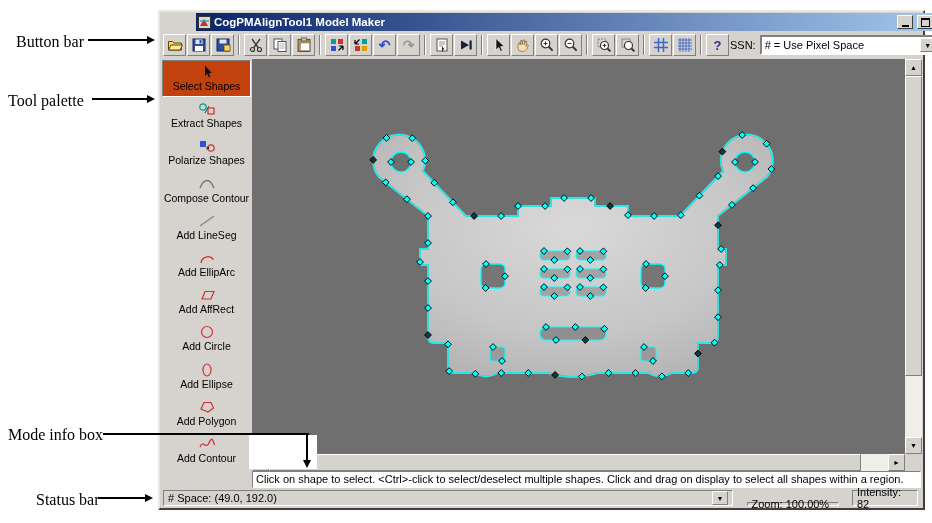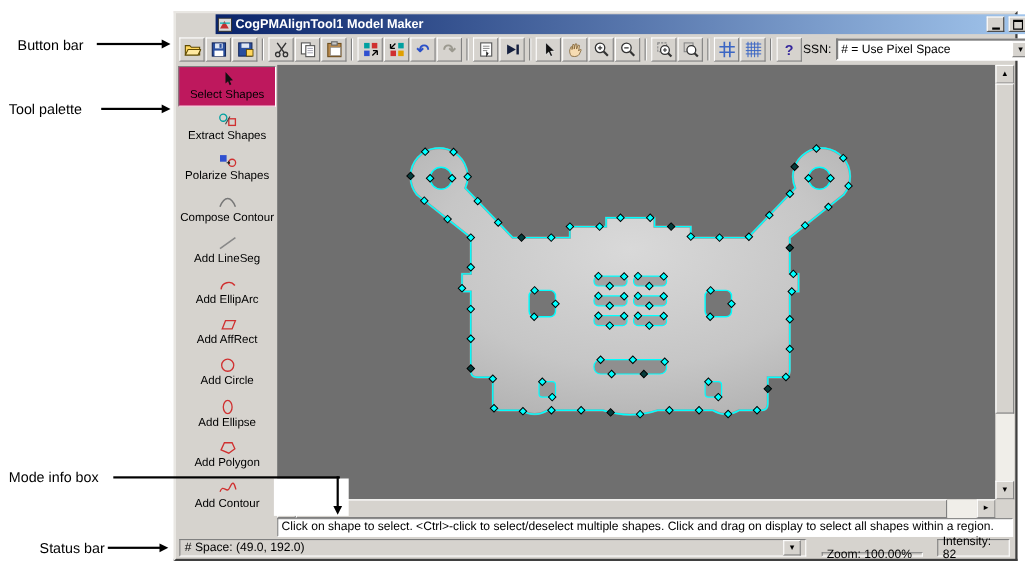--- a/index.html
+++ b/index.html
@@ -1,20 +1,20 @@
 <!DOCTYPE html>
 <html><head>
 <meta charset="utf-8">
 <style>
   html,body{margin:0;padding:0;background:#fff;}
   #stage{position:relative;width:932px;height:523px;background:#fff;overflow:hidden;
          font-family:"Liberation Sans",sans-serif;color:#000;}
 
   
-  .ann-label{position:absolute;font-size:13px;white-space:nowrap;}
+  .ann-label{position:absolute;font-size:16px;white-space:nowrap;font-family:Liberation Serif, serif;}
   .ann-line{position:absolute;height:2px;background:#000;}
   .ann-vline{position:absolute;width:2px;background:#000;}
   .ann-head-right{position:absolute;width:0;height:0;border-left:8px solid #000;
                   border-top:4px solid transparent;border-bottom:4px solid transparent;}
   .ann-head-down{position:absolute;width:0;height:0;border-top:8px solid #000;
                  border-left:4px solid transparent;border-right:4px solid transparent;}
   .ann-mask{position:absolute;background:#fff;}
 
   
   .win{position:absolute;left:158px;top:10px;width:767px;height:500px;background:#d6d3ce;
@@ -41,21 +41,21 @@
   .combo-text{flex:1;padding:0 3px;font-size:11px;white-space:nowrap;overflow:hidden;}
   .combo-btn{width:16px;height:14px;background:#d6d3ce;border:1px solid;
              border-color:#fff #808080 #808080 #fff;display:flex;align-items:center;
              justify-content:center;font-size:7px;box-sizing:border-box;}
 
   
   .palette{position:absolute;left:1px;top:47px;width:91px;height:411px;display:flex;
            flex-direction:column;padding:1px;box-sizing:border-box;}
   .pal-item{flex:1;display:flex;flex-direction:column;align-items:center;justify-content:center;
             gap:1px;border:1px solid transparent;box-sizing:border-box;}
-  .pal-item.pressed{background:#be185d;border-color:#808080 #fff #fff #808080;}
+  .pal-item.pressed{background:#c2410c;border-color:#808080 #fff #fff #808080;}
   .pal-label{font-size:10.5px;white-space:nowrap;}
 
   
   .canvas{position:absolute;left:92px;top:47px;width:653px;height:395px;background:#6f6f6f;}
   .diamond{fill:#00ffff;stroke:#000;stroke-width:.9;}
   .diamond.dark{fill:#073c3c;}
 
   
   .sb{position:absolute;background:#f0eee9;}
   .sbbtn{position:absolute;width:17px;height:17px;background:#d6d3ce;border:1px solid;

